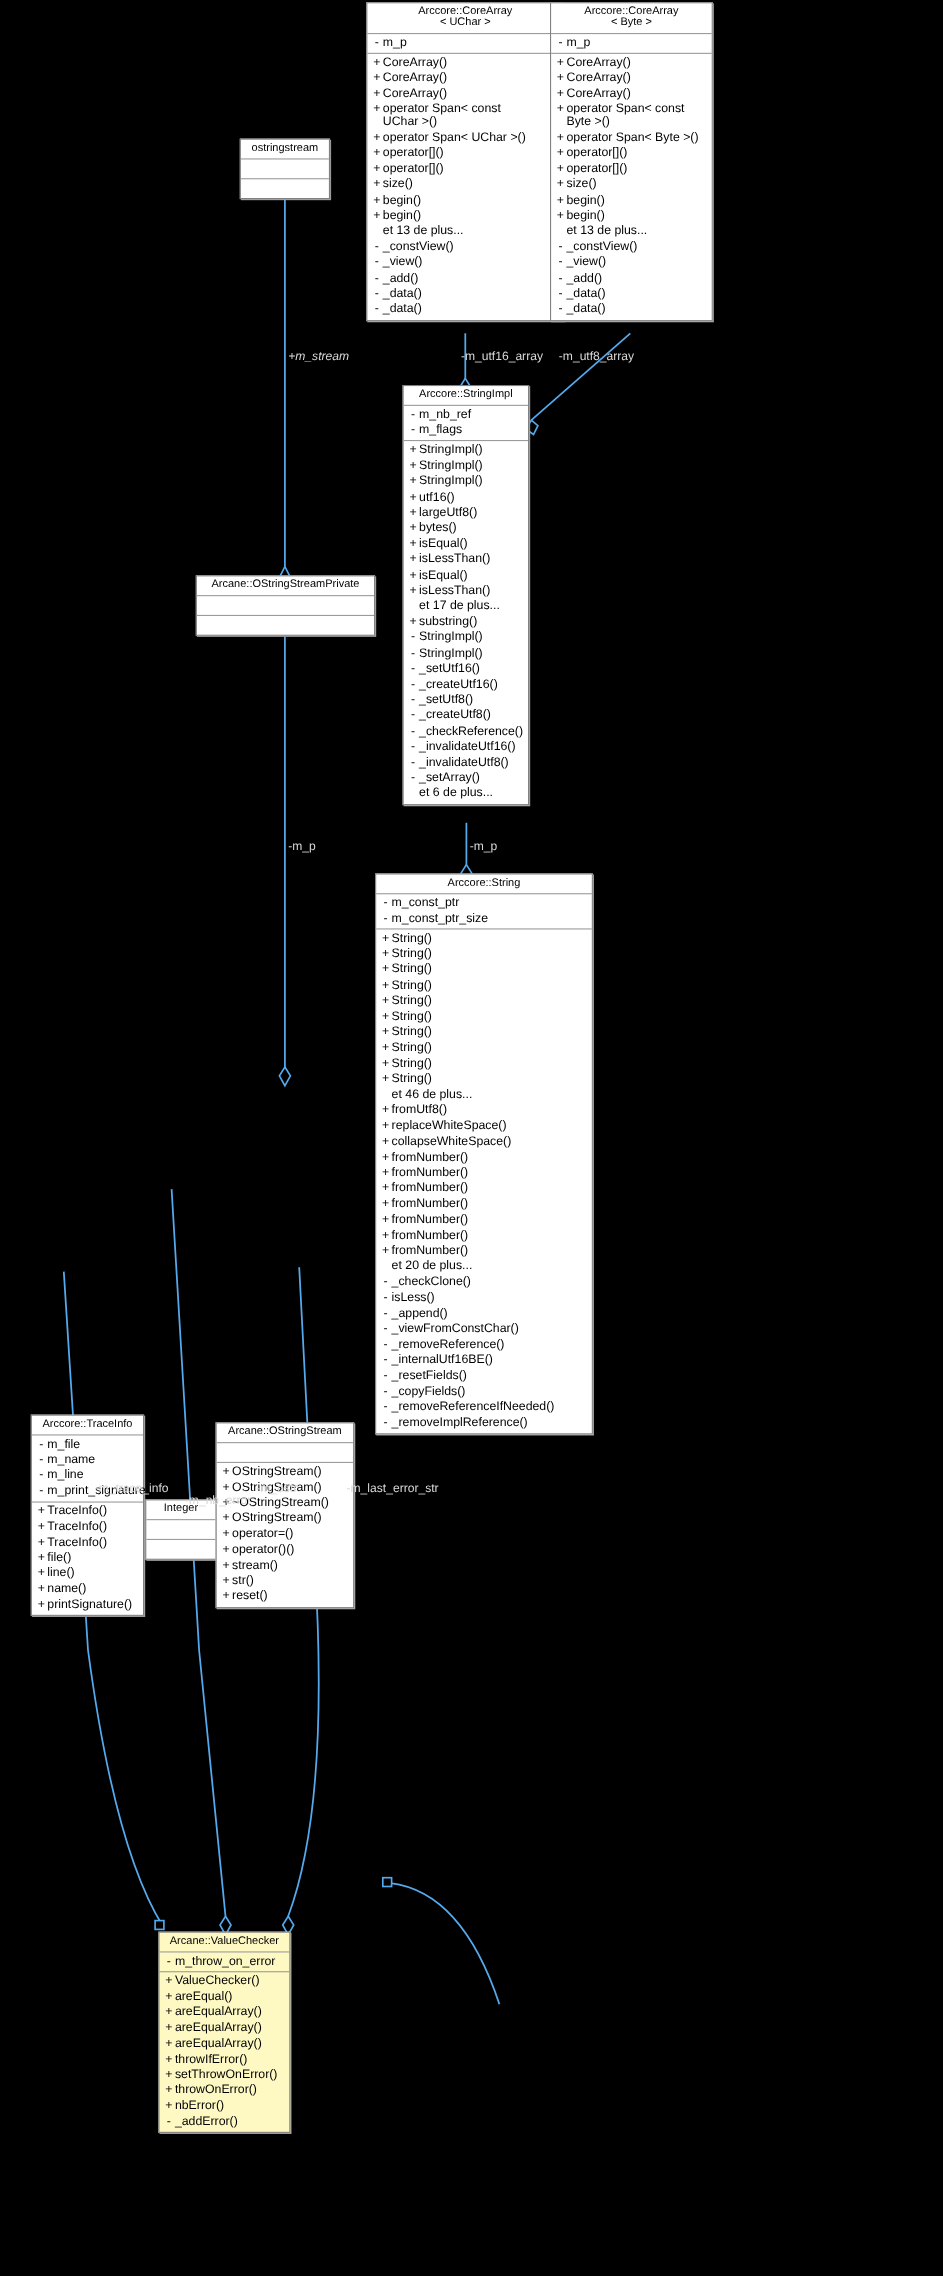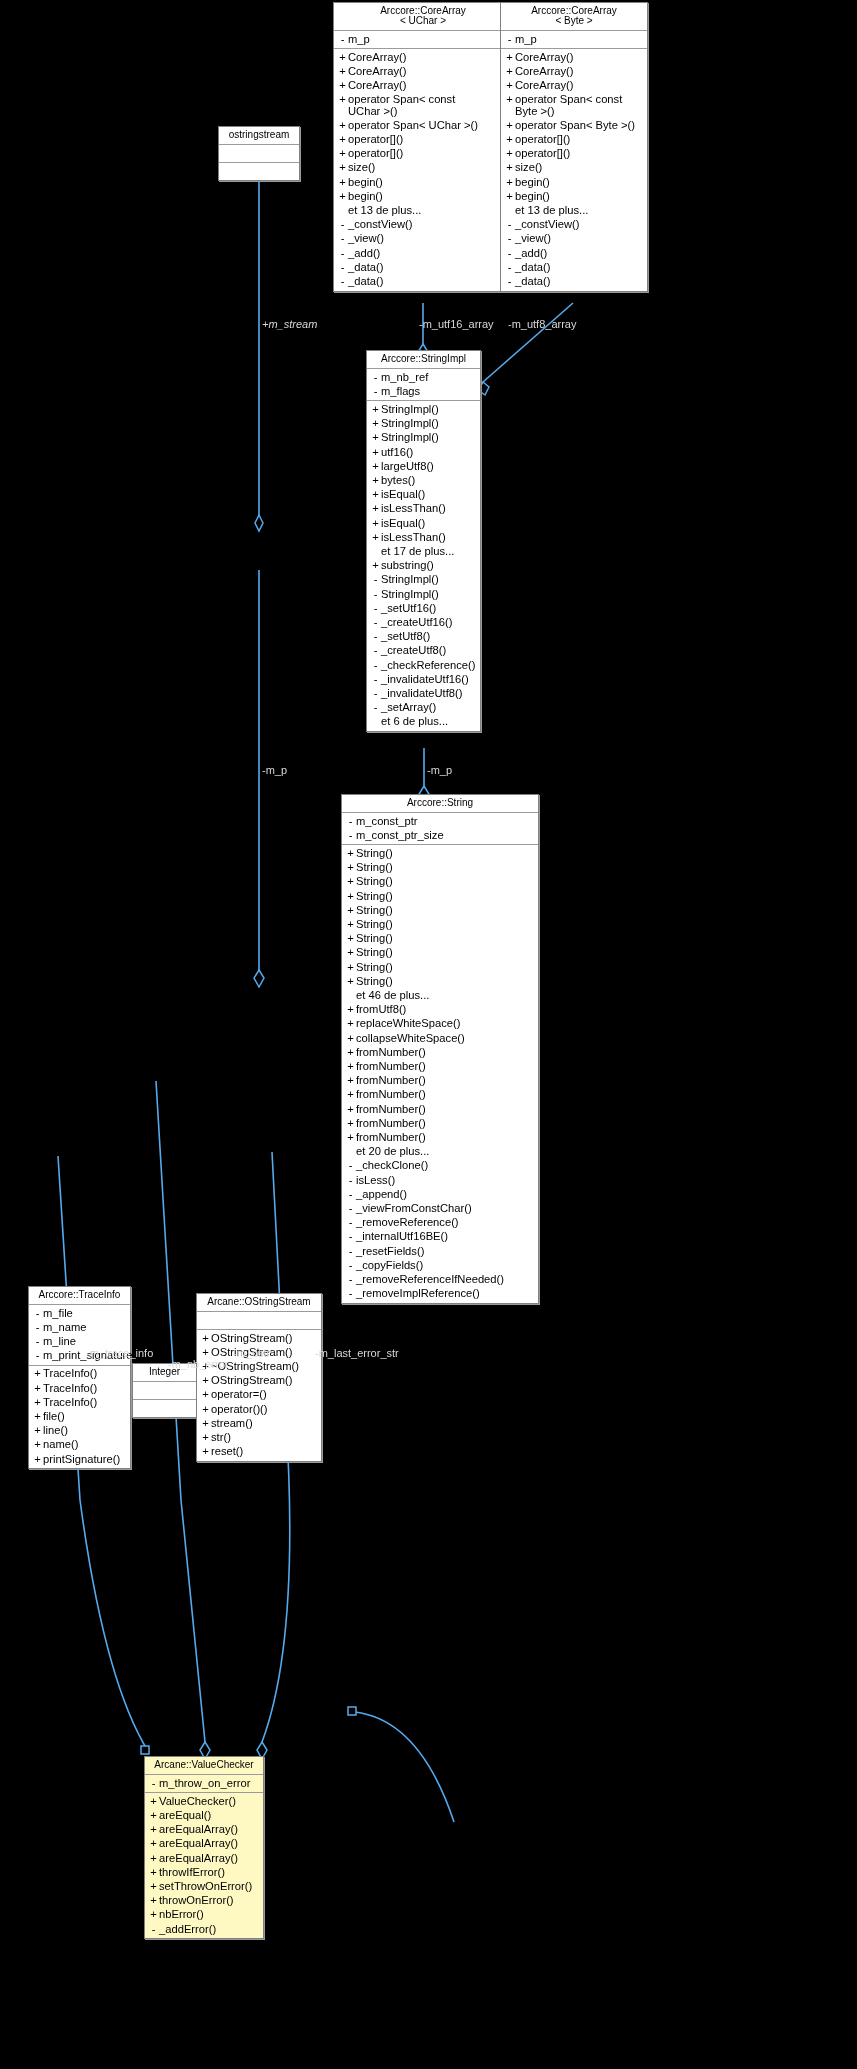--- a/index.html
+++ b/index.html
@@ -225,20 +225,25 @@
       <div class="row"><span class="vis">-</span><span class="mname">_setUtf8()</span></div>
       <div class="row"><span class="vis">-</span><span class="mname">_createUtf8()</span></div>
       <div class="row"><span class="vis">-</span><span class="mname">_checkReference()</span></div>
       <div class="row"><span class="vis">-</span><span class="mname">_invalidateUtf16()</span></div>
       <div class="row"><span class="vis">-</span><span class="mname">_invalidateUtf8()</span></div>
       <div class="row"><span class="vis">-</span><span class="mname">_setArray()</span></div>
       <div class="row more"><span class="vis"></span><span class="mname">et 6 de plus...</span></div>
     </div>
   </div>
 
+  <div class="umlbox" style="left:178px; top:523px; width:163px;">
+    <div class="title">Arcane::OStringStreamPrivate</div>
+    <div class="section empty"></div>
+    <div class="section empty"></div>
+  </div>
 
   <div class="umlbox" style="left:341px; top:794px; width:198px;">
     <div class="title">Arccore::String</div>
     <div class="section">
       <div class="row"><span class="vis">-</span><span class="mname">m_const_ptr</span></div>
       <div class="row"><span class="vis">-</span><span class="mname">m_const_ptr_size</span></div>
     </div>
     <div class="section">
       <div class="row"><span class="vis">+</span><span class="mname">String()</span></div>
       <div class="row"><span class="vis">+</span><span class="mname">String()</span></div>

